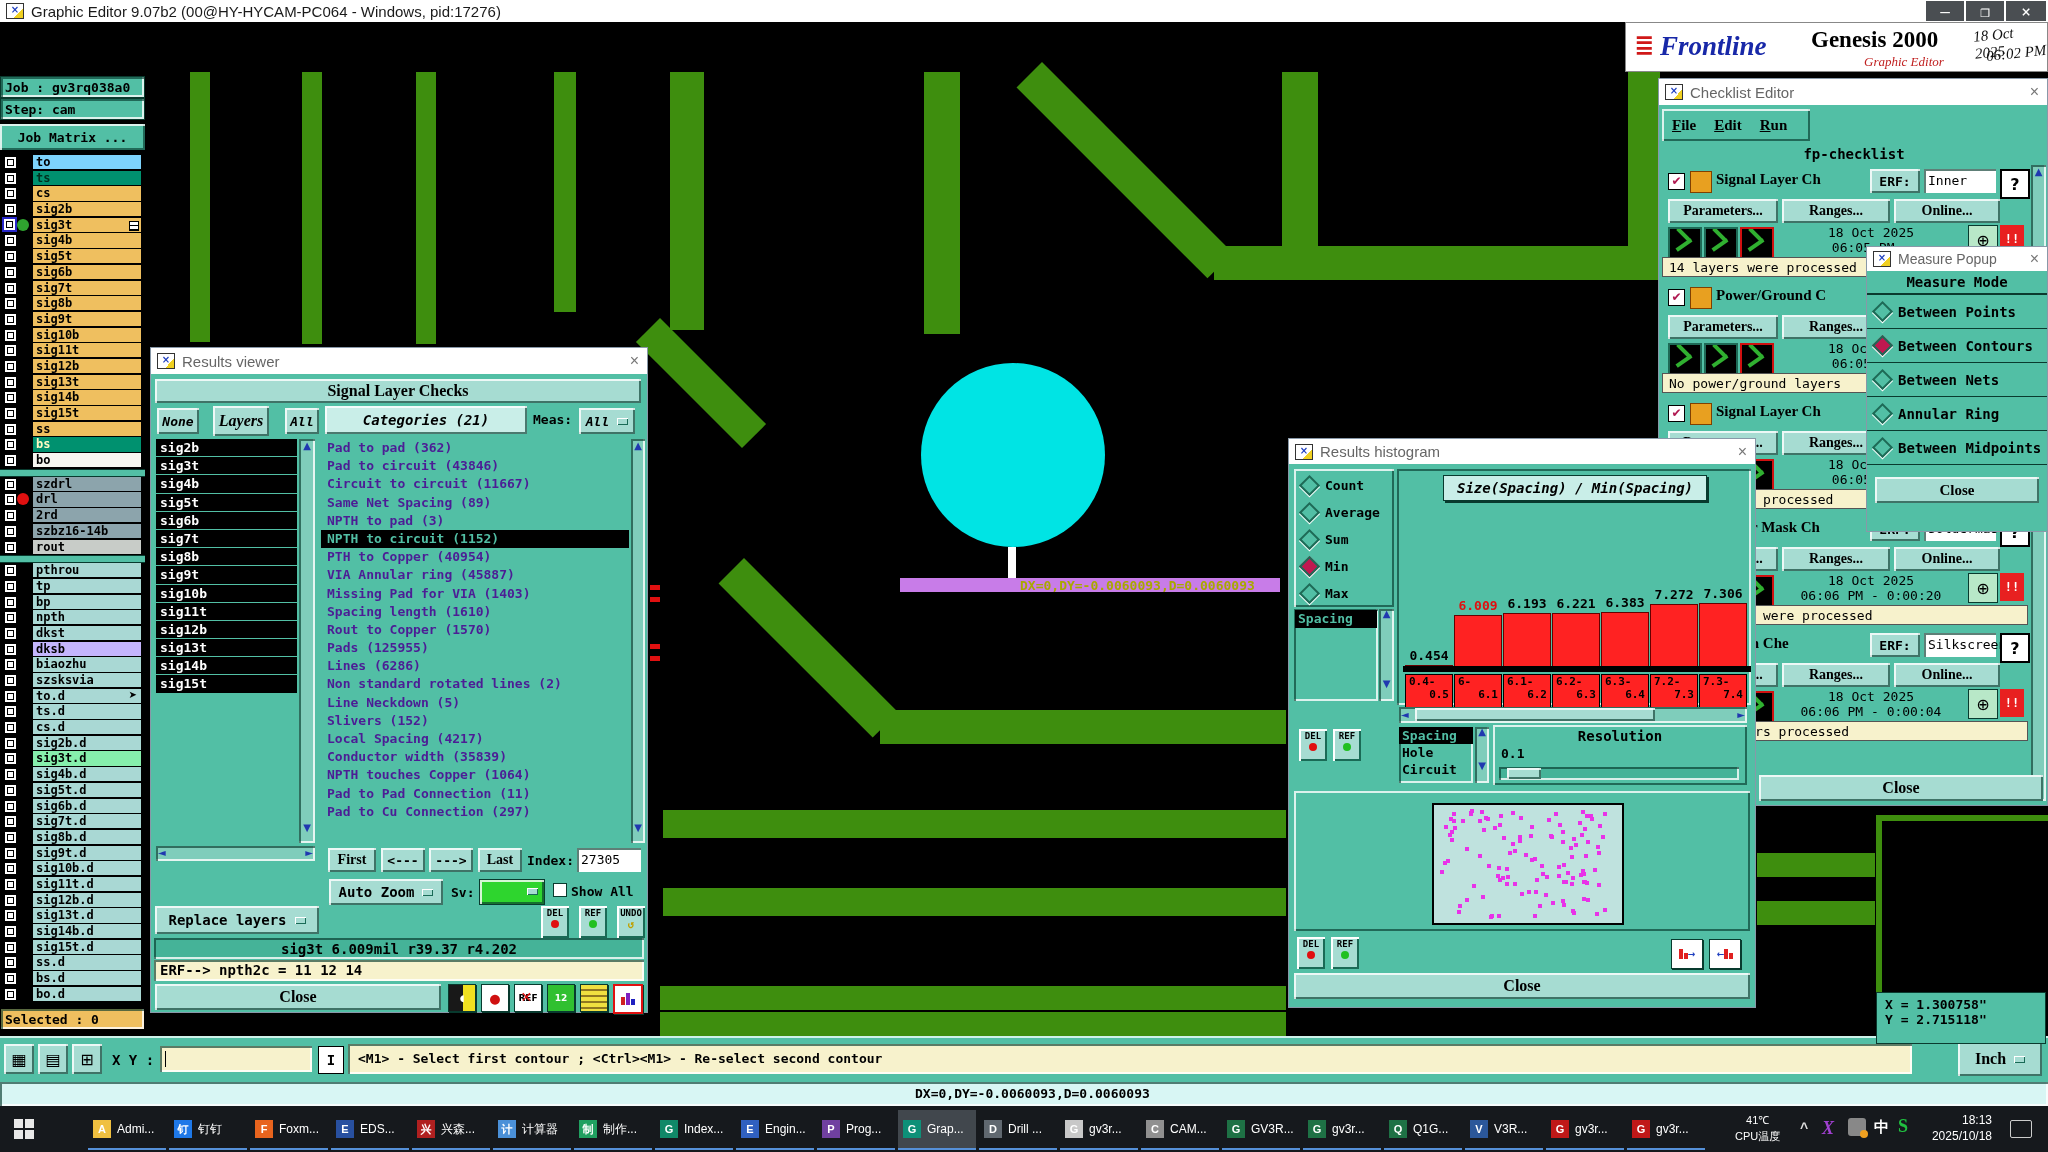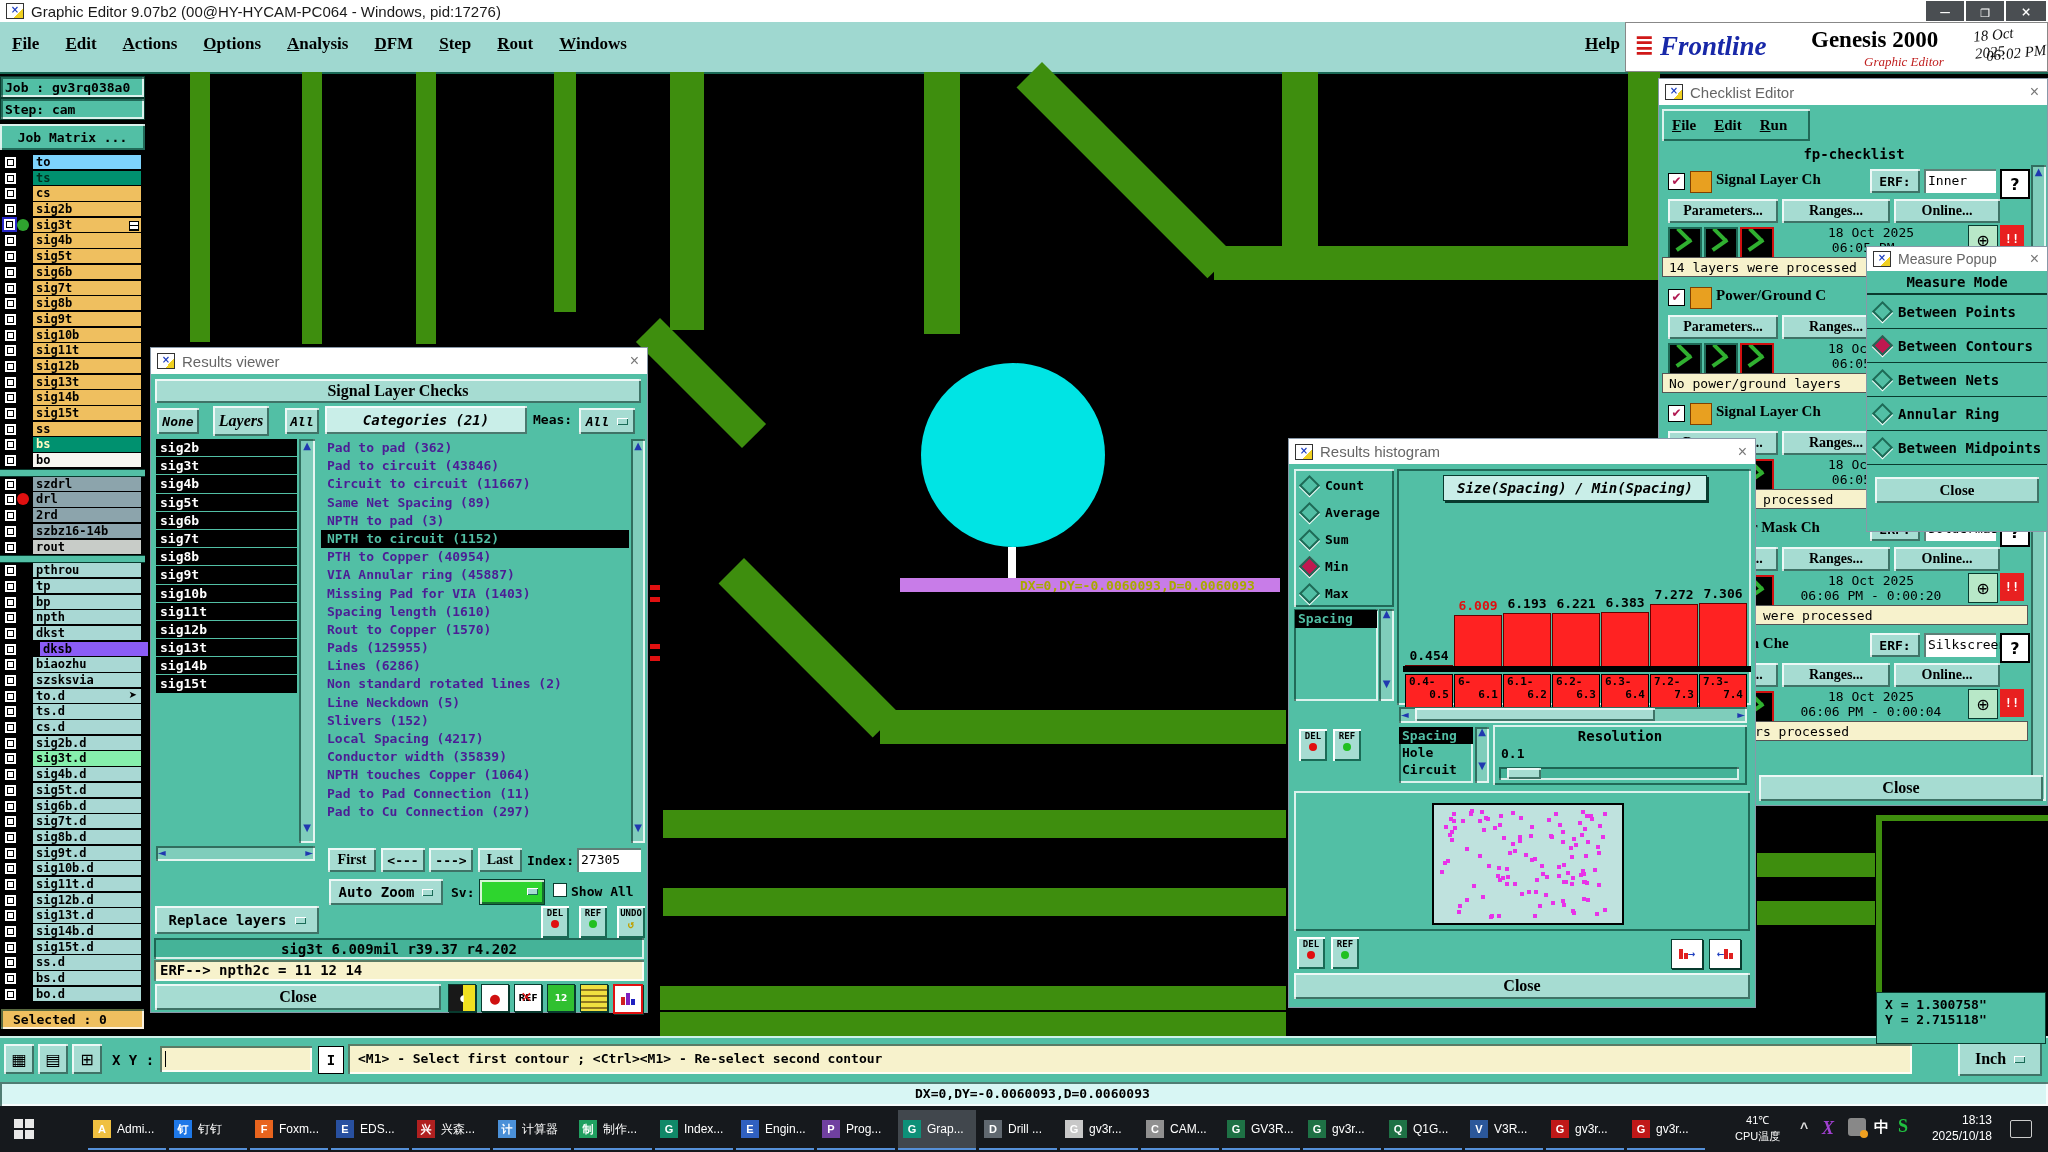--- a/index.html
+++ b/index.html
@@ -52,24 +52,20 @@
 <div id="screen">
 
   <div class="abs ttl" style="left:0;top:0;width:2048px;height:22px">
     <span class="winicon">×</span>
     <span style="color:#1a1a1a">Graphic Editor 9.07b2 (00@HY-HYCAM-PC064 - Windows, pid:17276)</span>
   </div>
   <div class="abs btn" style="left:1926px;top:1px;width:38px;height:20px;background:#4A4E52;color:#fff">–</div>
   <div class="abs btn" style="left:1966px;top:1px;width:38px;height:20px;background:#4A4E52;color:#fff">❐</div>
   <div class="abs btn" style="left:2006px;top:1px;width:40px;height:20px;background:#4A4E52;color:#fff">×</div>
 
-  <div class="abs" style="left:0;top:22px;width:2048px;height:50px;background:#9FD8D0;border-bottom:2px solid #1A6A56">
-    <div id="menu-items" style="padding:12px 0 0 12px"><div class="menuitem">File</div><div class="menuitem">Edit</div><div class="menuitem">Actions</div><div class="menuitem">Options</div><div class="menuitem">Analysis</div><div class="menuitem">DFM</div><div class="menuitem">Step</div><div class="menuitem">Rout</div><div class="menuitem">Windows</div></div>
-    <div class="abs menuitem" style="left:1585px;top:12px">Help</div>
-  </div>
 
   <div class="abs" style="left:1625px;top:22px;width:423px;height:50px;background:#fff;border:1px solid #888;box-sizing:border-box">
     <span class="abs" style="left:8px;top:8px;color:#D01818;font:bold 24px 'DejaVu Sans',sans-serif">≣</span>
     <span class="abs" style="left:34px;top:8px;color:#1828A8;font:bold italic 27px 'Liberation Serif',serif">Frontline</span>
     <span class="abs" style="left:185px;top:4px;color:#000;font:bold 23px 'Liberation Serif',serif">Genesis 2000</span>
     <span class="abs" style="left:238px;top:31px;color:#C02020;font:italic 13px 'Liberation Serif',serif">Graphic Editor</span>
     <span class="abs" style="left:348px;top:2px;color:#111;font:italic 15px 'Liberation Serif',serif;transform:rotate(-6deg)">18 Oct 2025</span>
     <span class="abs" style="left:360px;top:22px;color:#111;font:italic 15px 'Liberation Serif',serif;transform:rotate(-6deg)">06:02 PM</span>
   </div>
 
@@ -291,21 +287,21 @@
       <div class="lrow">
         <div class="cb">
           <i></i>
         </div>
         <div class="row-bar" style="background: rgb(169, 216, 212);">dkst</div>
       </div>
       <div class="lrow">
         <div class="cb">
           <i></i>
         </div>
-        <div class="row-bar" style="background: #8b5cf6; margin-left: 7px;">dksb</div>
+        <div class="row-bar" style="background: #c4b5fd;">dksb</div>
       </div>
       <div class="lrow">
         <div class="cb">
           <i></i>
         </div>
         <div class="row-bar" style="background: rgb(169, 216, 212);">biaozhu</div>
       </div>
       <div class="lrow">
         <div class="cb">
           <i></i>
@@ -426,21 +422,21 @@
         </div>
         <div class="row-bar" style="background: rgb(169, 216, 212);">bs.d</div>
       </div>
       <div class="lrow">
         <div class="cb">
           <i></i>
         </div>
         <div class="row-bar" style="background: rgb(169, 216, 212);">bo.d</div>
       </div>
     </div>
-  <div class="abs s" style="left:0;top:1008px;width:145px;height:22px;background:#EFBF5F;font:bold 13px 'DejaVu Sans Mono',monospace;line-height:22px;padding-left:12px;box-sizing:border-box;border:1px solid #000">Selected : 0</div>
+  <div class="abs s" style="left:0;top:1008px;width:145px;height:22px;background:#EFBF5F;font:bold 13px 'DejaVu Sans Mono',monospace;line-height:22px;padding-left:4px;box-sizing:border-box;border:1px solid #000">Selected : 0</div>
 
   <div class="abs teal" style="left:150px;top:347px;width:498px;height:666px;border:1px solid #8898A8;box-sizing:border-box;z-index:25">
     <div class="ttl" style="height:26px">
       <span class="winicon">×</span>
       <span>Results viewer</span>
       <span class="x">×</span>
     </div>
     <div class="abs tl r btn serif" style="left:4px;top:31px;width:486px;height:24px;font-size:16px">Signal Layer Checks</div>
     <div class="abs tl r btn" style="left:6px;top:60px;width:42px;height:26px;font:italic bold 13px 'DejaVu Sans Mono',monospace">None</div>
     <div class="abs tl r btn serif" style="left:62px;top:58px;width:56px;height:30px;font-style:italic;font-size:16px">Layers</div>

